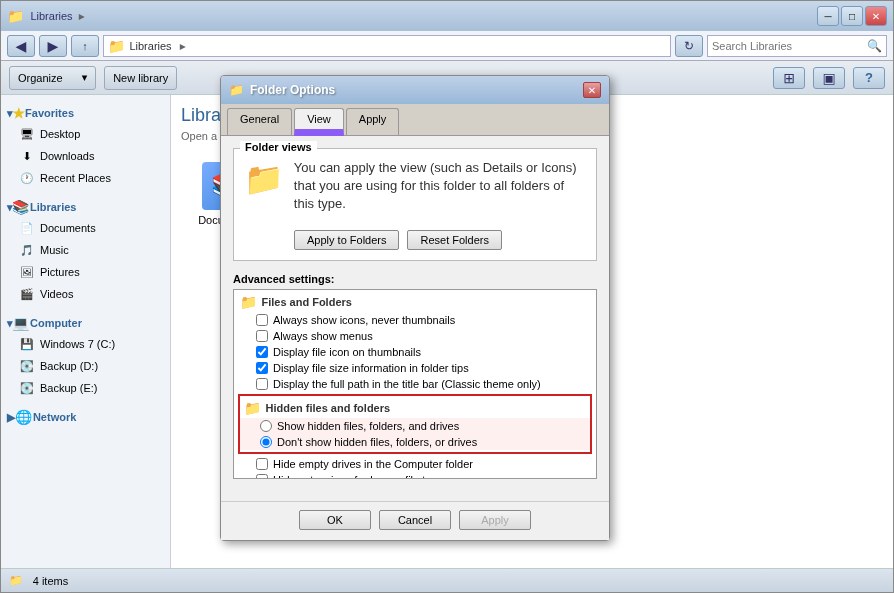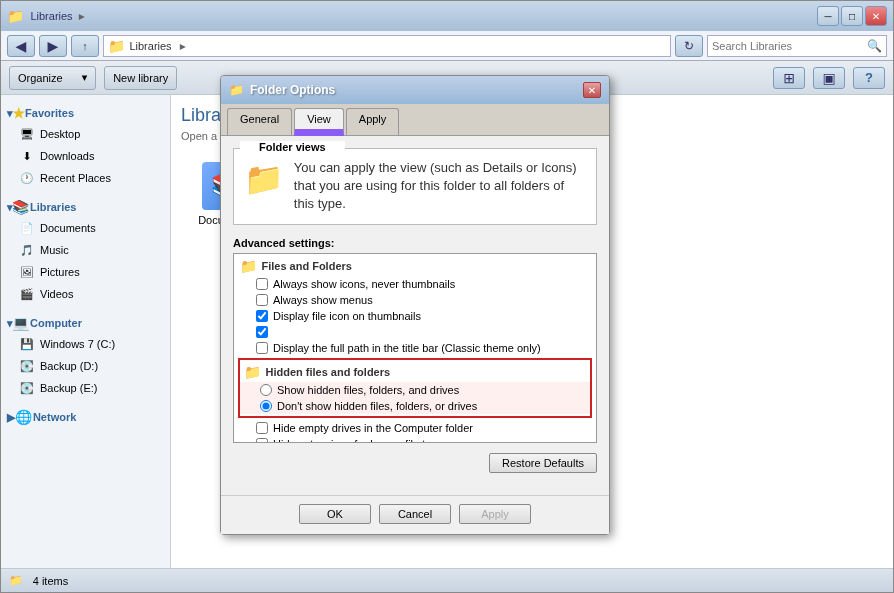--- a/index.html
+++ b/index.html
@@ -309,21 +309,21 @@
       background: #f0f0f0;
     }
 
     .folder-views-title {
       font-size: 11px;
       font-weight: bold;
       position: absolute;
       top: -8px;
       left: 6px;
       background: #fff;
-      padding: 0 19px;
+      padding: 0 5px;
     }
 
     .folder-views-wrapper {
       border: 1px solid #bbb;
       padding: 10px;
       margin-bottom: 12px;
       position: relative;
       background: #fff;
     }
 
@@ -609,20 +609,24 @@
   <div class="dialog-body">
 
     <div class="folder-views-wrapper">
       <span class="folder-views-title">Folder views</span>
       <div style="display:flex;align-items:flex-start;gap:10px;">
         <div class="folder-icon-img">📁</div>
         <div>
           <span class="folder-views-text">You can apply the view (such as Details or Icons) that you are using for this folder to all folders of this type.</span>
         </div>
       </div>
+      <div class="folder-views-buttons">
+        <button class="win-btn">Apply to Folders</button>
+        <button class="win-btn">Reset Folders</button>
+      </div>
     </div>
 
     <div class="advanced-label">Advanced settings:</div>
 
     <div class="settings-list-wrapper">
       <div class="settings-list">
 
         <div class="settings-group-header">
           <span style="color:#e8a020;font-size:14px;">📁</span>
           <span>Files and Folders</span>
@@ -634,20 +638,21 @@
         <div class="settings-item">
           <input type="checkbox" style="">
           <span>Always show menus</span>
         </div>
         <div class="settings-item">
           <input type="checkbox" checked="" style="">
           <span>Display file icon on thumbnails</span>
         </div>
         <div class="settings-item">
           <input type="checkbox" checked="" style="">
+          <span>Display file size information in folder tips</span>
         </div>
         <div class="settings-item">
           <input type="checkbox" style="">
           <span>Display the full path in the title bar (Classic theme only)</span>
         </div>
 
         <div style="border:2px solid #cc2222;margin:2px 2px;padding:2px 0;background:#fff;">
           <div class="settings-group-header">
             <span style="color:#e8a020;font-size:14px;">📁</span>
             <span>Hidden files and folders</span>
@@ -667,23 +672,20 @@
           <span>Hide empty drives in the Computer folder</span>
         </div>
         <div class="settings-item">
           <input type="checkbox" style="">
           <span>Hide extensions for known file types</span>
         </div>
 
       </div>
     </div>
 
-    <div class="restore-btn-row">
-      <button class="win-btn">Restore Defaults</button>
-    </div>
 
   </div>
 
   <div class="dialog-footer">
     <button class="win-btn" style="min-width:72px;">OK</button>
     <button class="win-btn" style="min-width:72px;">Cancel</button>
     <button class="win-btn" style="min-width:72px;color:#aaa;">Apply</button>
   </div>
 
 </div>

